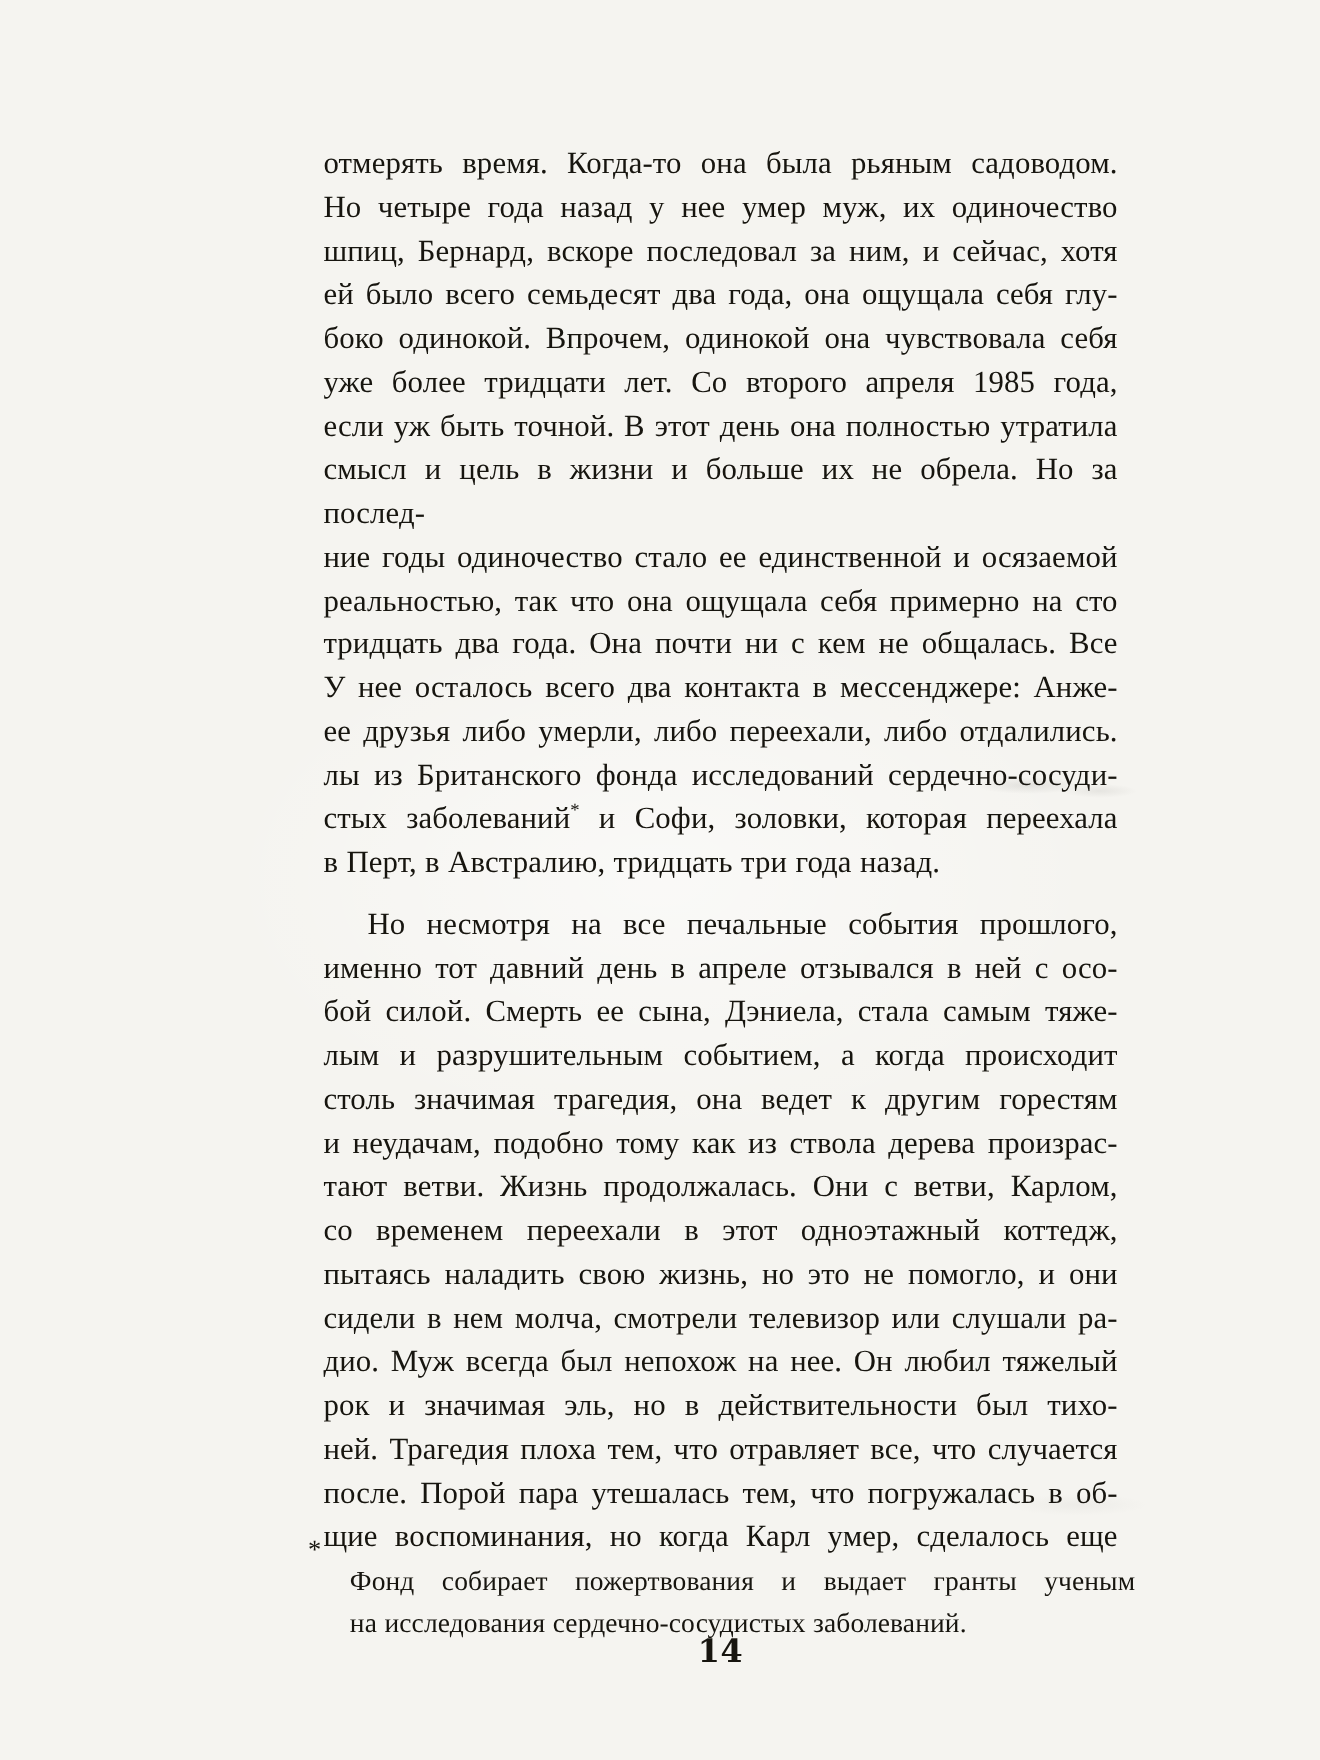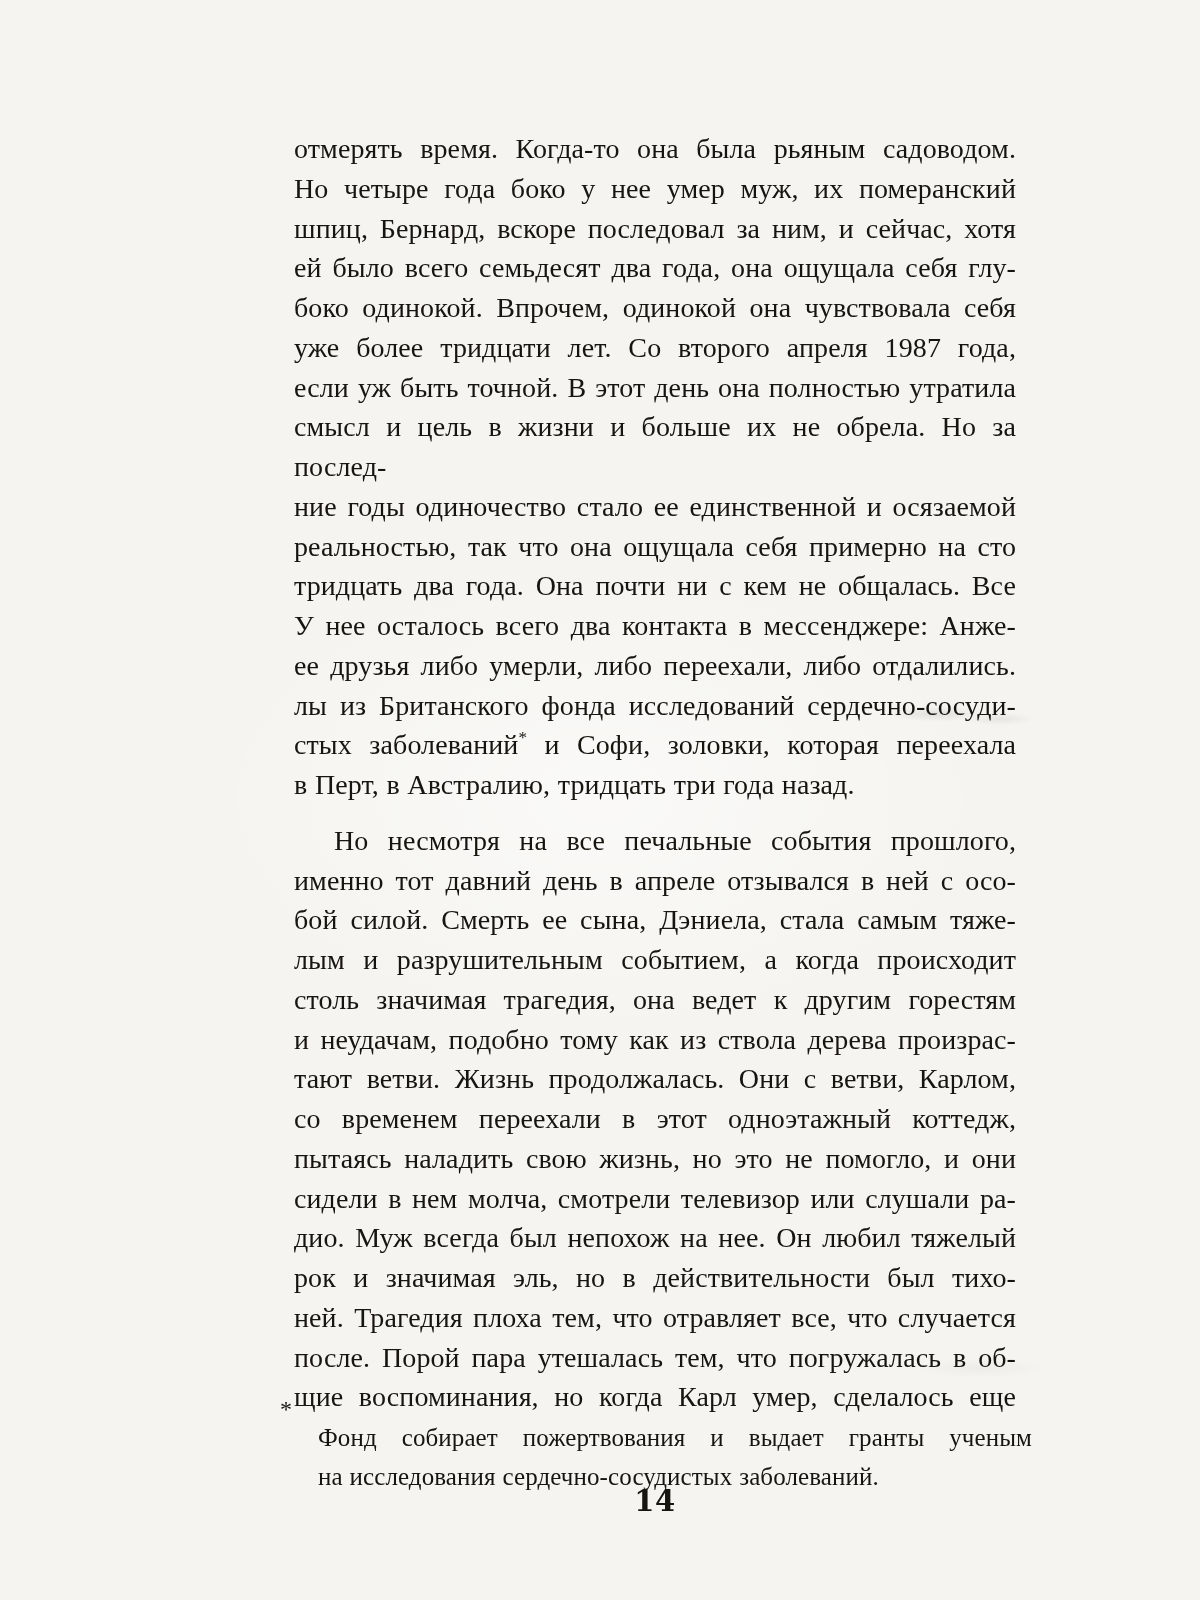--- a/index.html
+++ b/index.html
@@ -88,25 +88,25 @@
   }
 </style>
 </head>
 <body>
 
 <div class="page">
 
   <div class="text-block">
       <div class="paragraph">
         <div class="line">отмерять время. Когда-то она была рьяным садоводом.</div>
-        <div class="line">Но четыре года боко у нее умер муж, их померанский</div>
+        <div class="line">Но четыре года назад у нее умер муж, их одиночество</div>
         <div class="line">шпиц, Бернард, вскоре последовал за ним, и сейчас, хотя</div>
         <div class="line">ей было всего семьдесят два года, она ощущала себя глу-</div>
         <div class="line">боко одинокой. Впрочем, одинокой она чувствовала себя</div>
-        <div class="line">уже более тридцати лет. Со второго апреля 1987 года,</div>
+        <div class="line">уже более тридцати лет. Со второго апреля 1985 года,</div>
         <div class="line">если уж быть точной. В этот день она полностью утратила</div>
         <div class="line">смысл и цель в жизни и больше их не обрела. Но за послед-</div>
         <div class="line">ние годы одиночество стало ее единственной и осязаемой</div>
         <div class="line">реальностью, так что она ощущала себя примерно на сто</div>
         <div class="line">тридцать два года. Она почти ни с кем не общалась. Все</div>
         <div class="line">У нее осталось всего два контакта в мессенджере: Анже-</div>
         <div class="line">ее друзья либо умерли, либо переехали, либо отдалились.</div>
         <div class="line">лы из Британского фонда исследований сердечно-сосуди-</div>
         <div class="line">стых заболеваний<sup class="fn-mark">*</sup> и Софи, золовки, которая переехала</div>
         <div class="line noj">в Перт, в Австралию, тридцать три года назад.</div>

